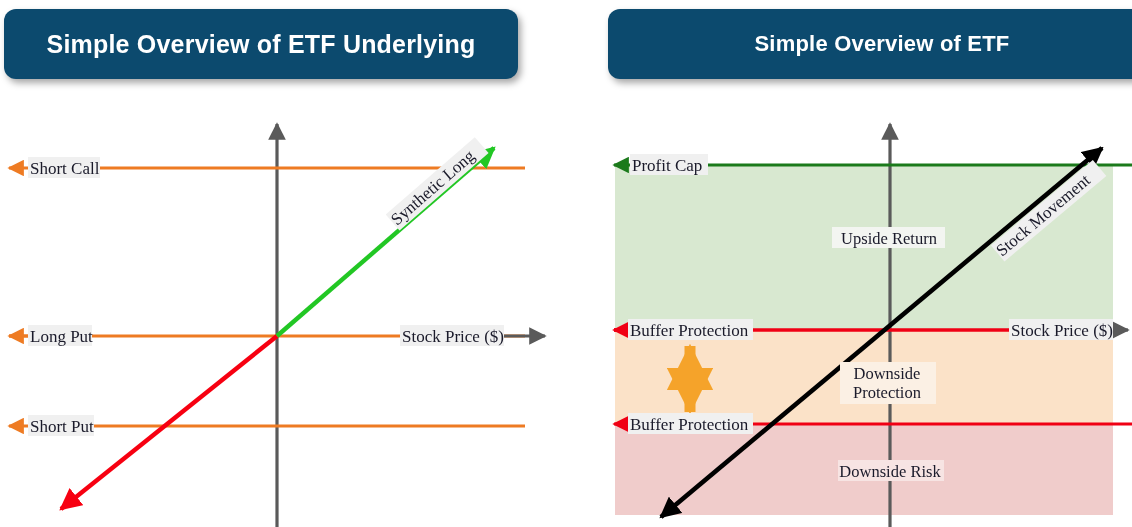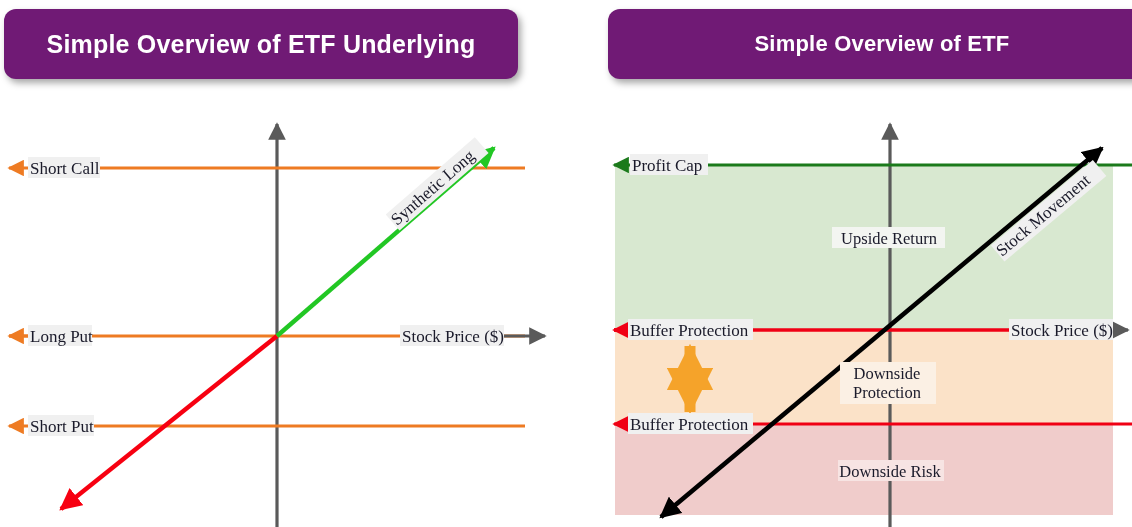--- a/index.html
+++ b/index.html
@@ -5,21 +5,21 @@
   html,body{margin:0;padding:0;background:#ffffff;}
   body{width:1132px;height:527px;position:relative;overflow:hidden;
        font-family:"Liberation Serif", serif;}
 
   .panel{position:absolute;top:0;height:527px;}
   #panel-left{left:0;width:566px;}
   #panel-right{left:566px;width:566px;}
 
   .title-box{
     position:absolute;
-    background:#701a75;
+    background:#0c4a6e;
     color:#ffffff;
     border-radius:12px;
     font-family:"Liberation Sans", sans-serif;
     font-weight:bold;
     display:flex;align-items:center;justify-content:center;
     box-shadow:3px 4px 7px rgba(0,0,0,0.35);
     letter-spacing:0.2px;
     text-align:center;
   }
   #title-left{left:4px;top:9px;width:514px;height:70px;font-size:25px;}

